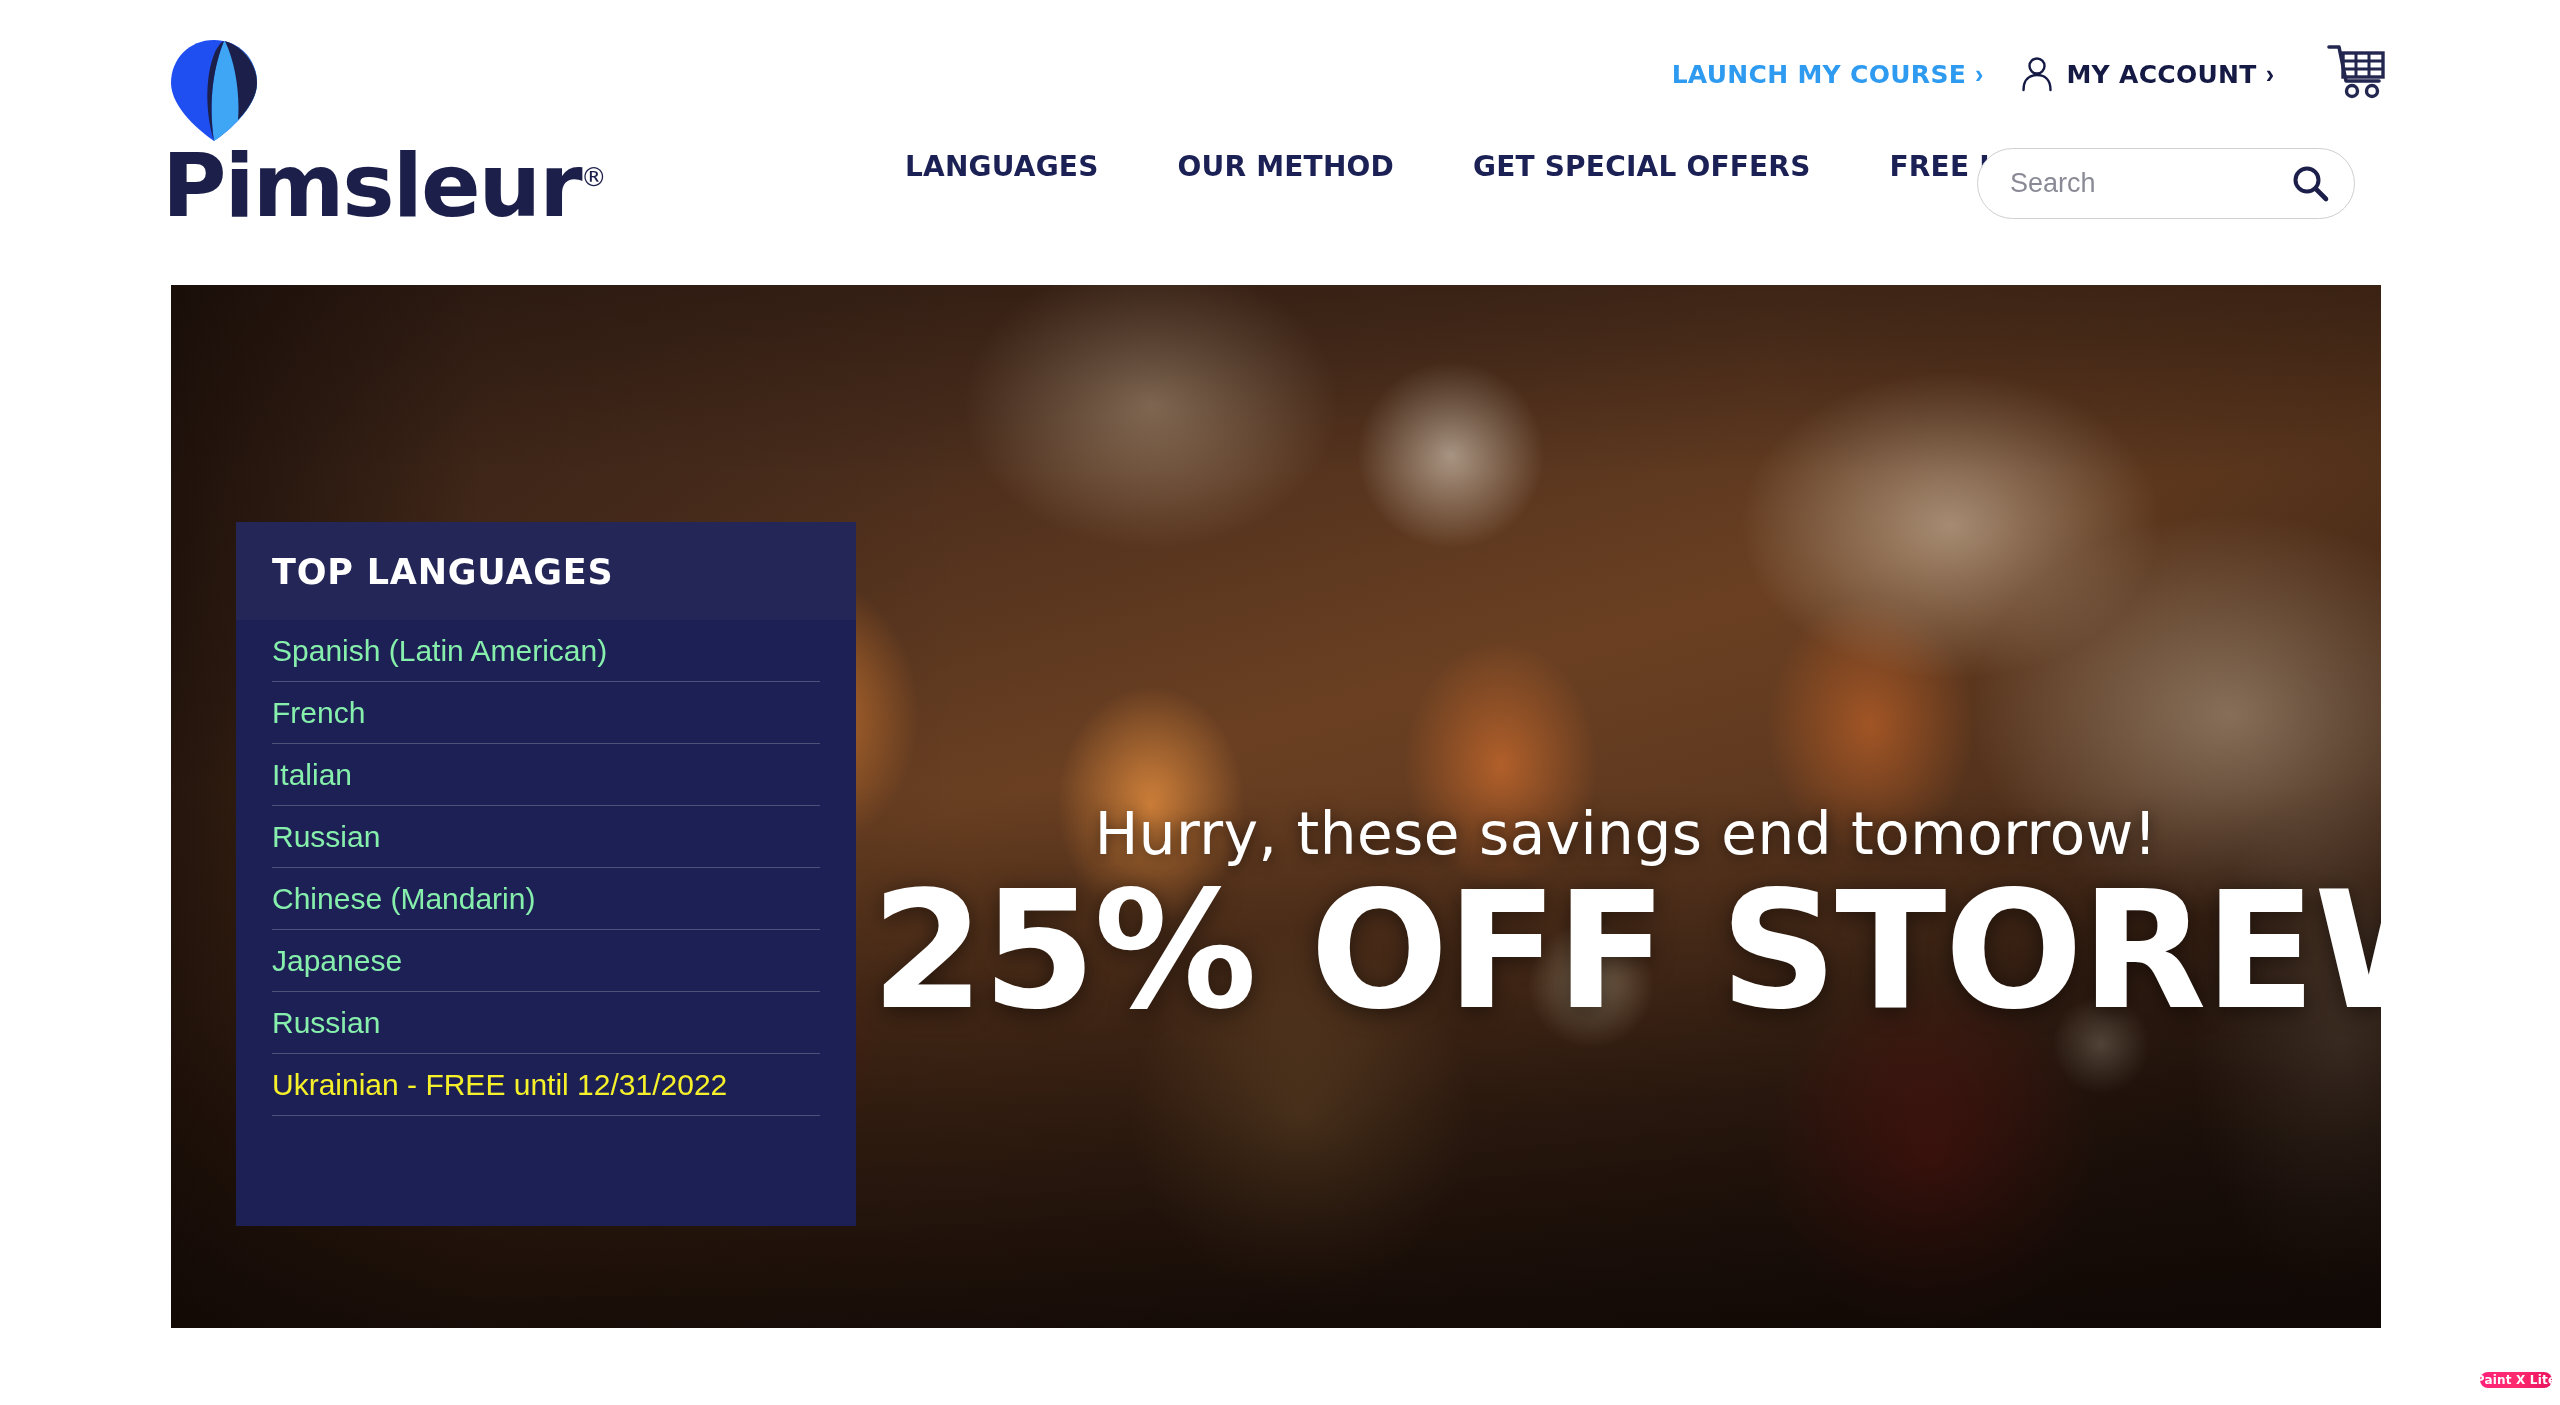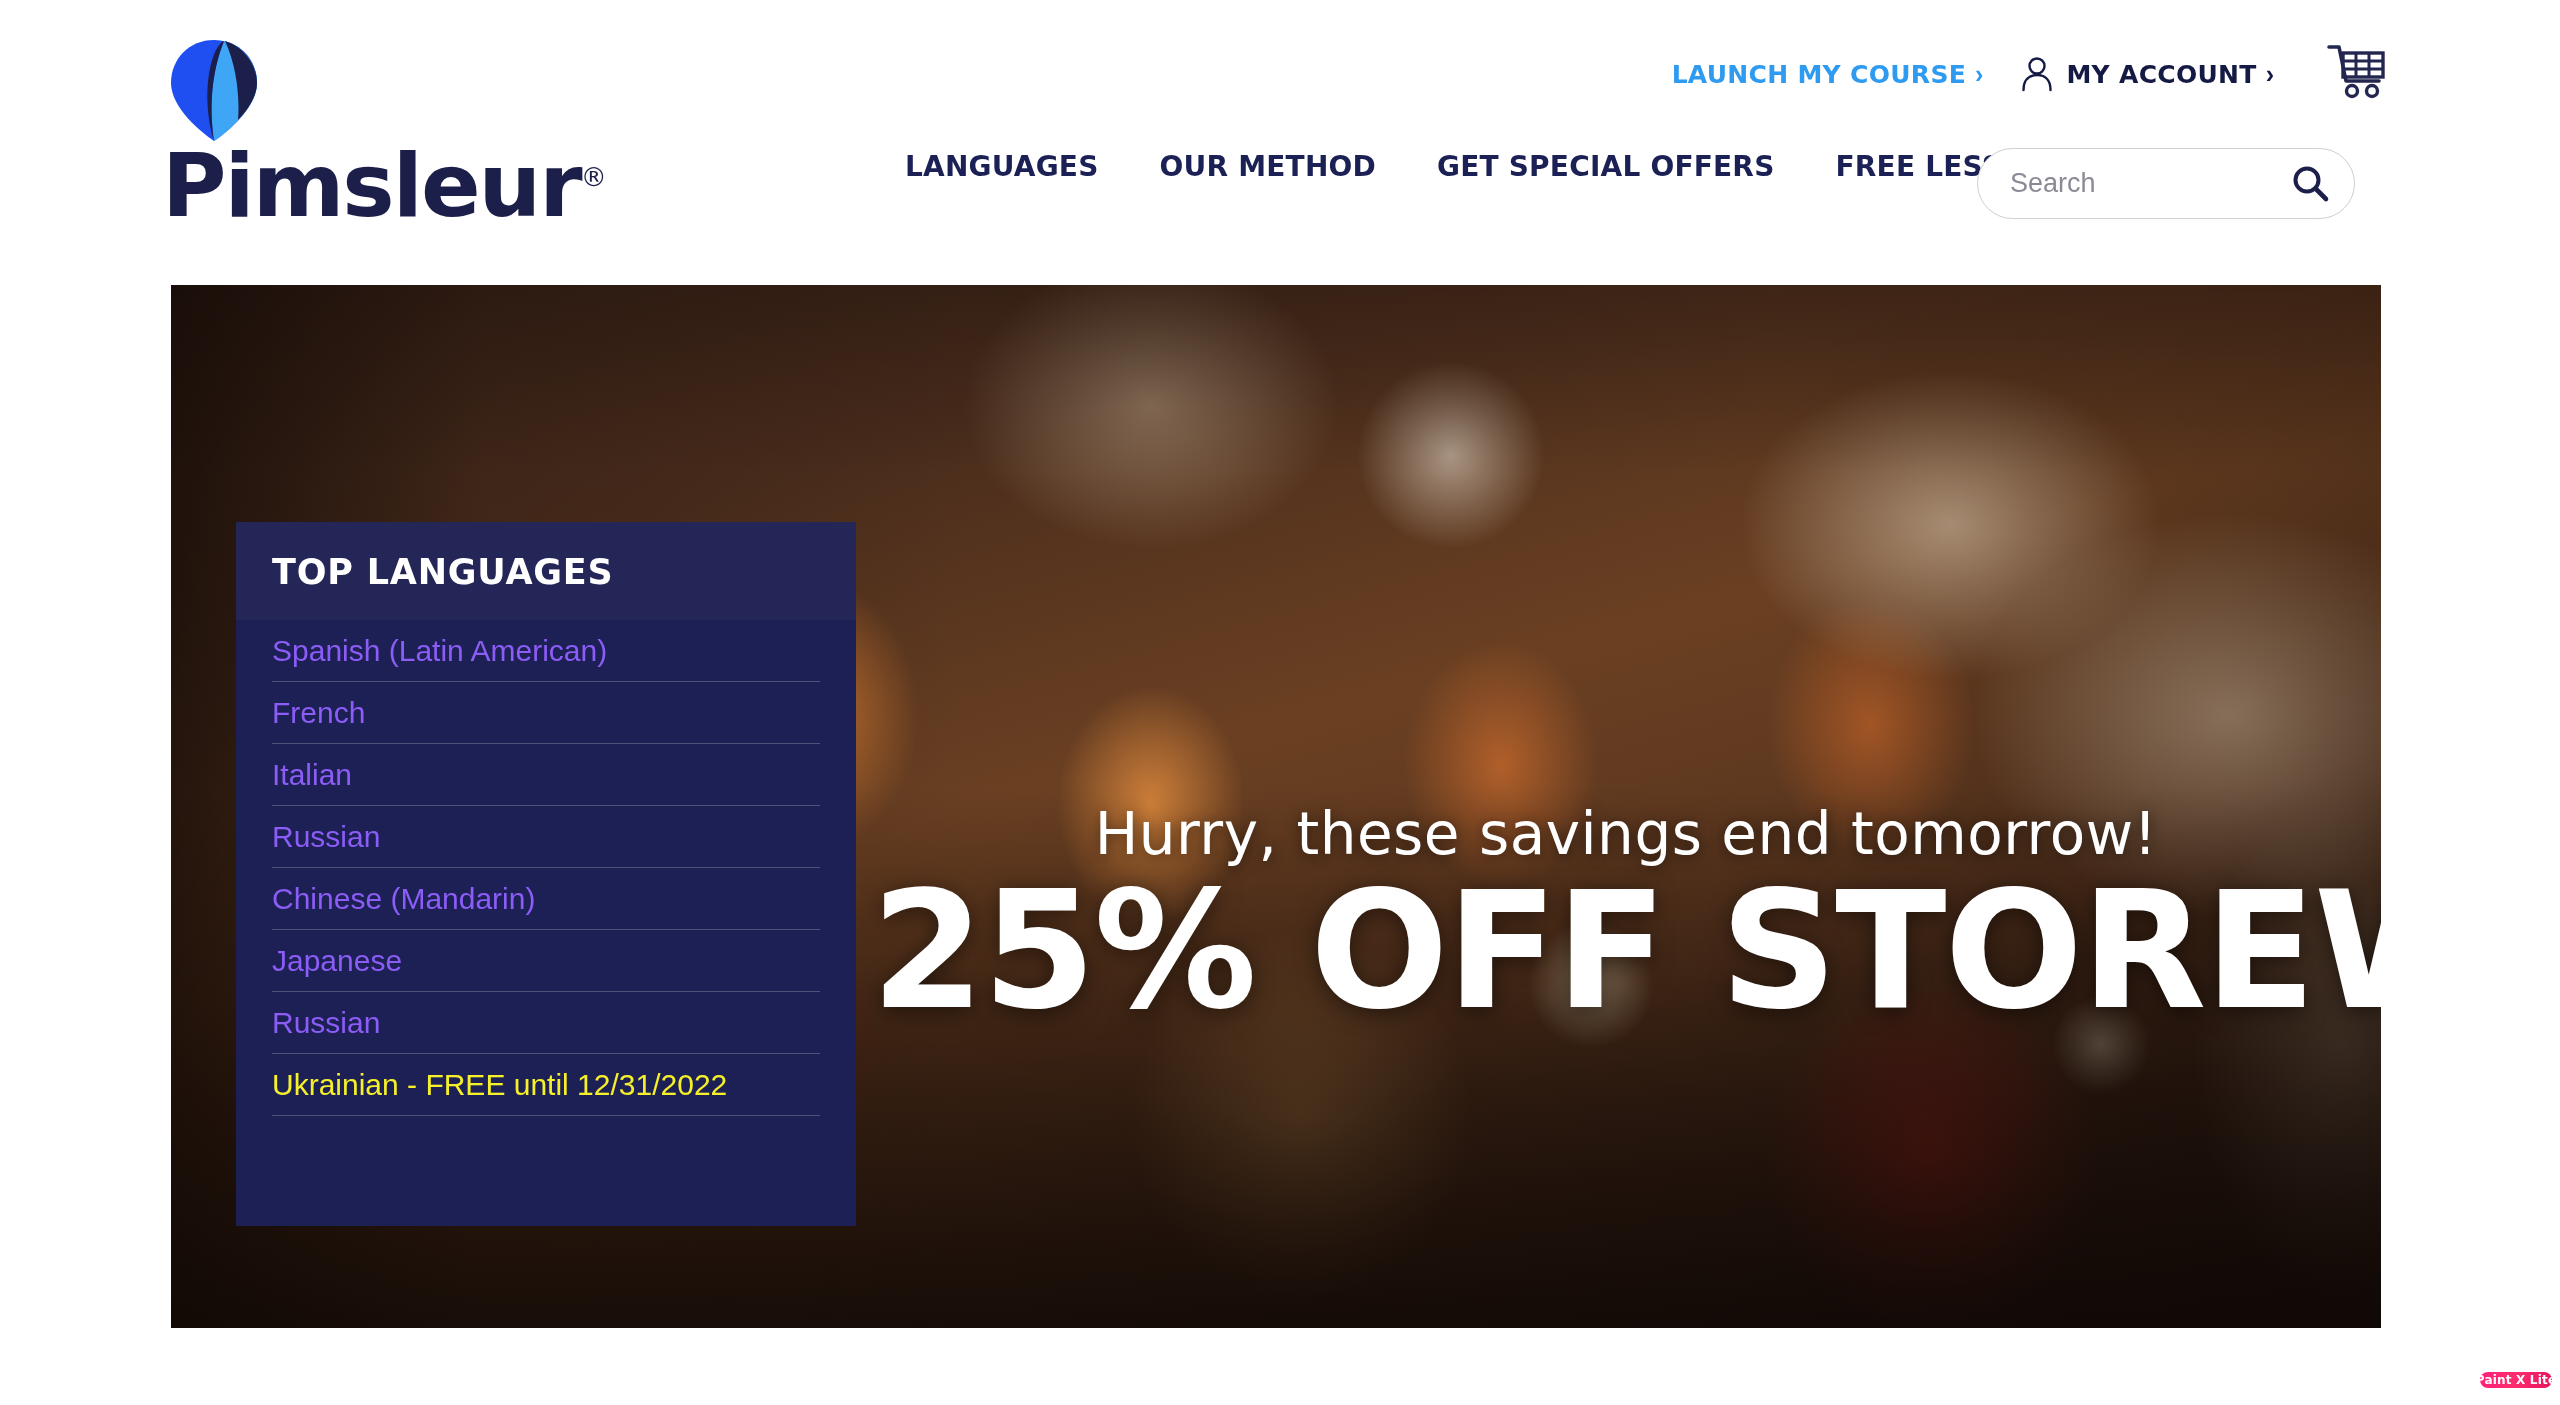--- a/index.html
+++ b/index.html
@@ -28,21 +28,21 @@
                  white-space:nowrap; cursor:pointer; font-family:"DejaVu Sans", sans-serif;text-align:center; }
   .launch-caret { color:#2e9bf0; font-size:25px; font-weight:800; margin-left:9px; }
   .person-icon { margin-left:38px; width:32px; height:36px; position:relative; }
   .acct-link { color:#151a45; font-size:25px; font-weight:800; letter-spacing:0.3px;
                margin-left:13px; white-space:nowrap; cursor:pointer;
                font-family:"DejaVu Sans", sans-serif; }
   .acct-caret { color:#151a45; font-size:25px; font-weight:800; margin-left:9px; }
   .cart-icon { margin-left:52px; width:62px; height:58px; position:relative; top:-4px; }
 
   
-  .nav-row { position:absolute; left:905px; top:150px; display:flex; align-items:center; gap:61px; }
+  .nav-row { position:absolute; left:905px; top:150px; display:flex; align-items:center; gap:79px; }
   .nav-item { color:#1c2155; font-size:28px; font-weight:800; letter-spacing:0.2px;
               white-space:nowrap; cursor:pointer; font-family:"DejaVu Sans", sans-serif; }
 
   .search-box { position:absolute; left:1977px; top:148px; width:378px; height:71px;
                 border:1.5px solid #cfcfd4; border-radius:36px; background:#fff; }
   .search-input { position:absolute; left:32px; top:0; width:280px; height:69px;
                   border:none; outline:none; background:transparent;
                   font-size:27px; color:#4a4a55; font-family:"Liberation Sans", sans-serif; }
   .search-input::placeholder { color:#8a8a96; }
   .search-btn { position:absolute; right:22px; top:14px; width:42px; height:42px;
@@ -95,21 +95,21 @@
                 text-shadow:0 4px 22px rgba(0,0,0,.5); }
 
   
   .lang-panel { position:absolute; left:236px; top:522px; width:620px; height:704px;
                 background:#1d2055; }
   .lang-head { position:absolute; left:0; top:0; width:620px; height:98px; background:#232657; }
   .lang-title { position:absolute; left:36px; top:30px; color:#fff; font-size:35px;
                 font-weight:700; letter-spacing:0.8px; font-family:"DejaVu Sans", sans-serif; }
   .lang-list { position:absolute; left:0; top:98px; width:620px; padding:0 36px; }
   .lang-item { position:relative; height:62px; display:flex; align-items:center;
-               color:#8b5cf6; font-size:30px; font-weight:400; cursor:pointer;
+               color:#86efac; font-size:30px; font-weight:400; cursor:pointer;
                border-bottom:1px solid rgba(255,255,255,.22);
                font-family:"Liberation Sans", sans-serif; white-space:nowrap; }
   .lang-item.highlight { color:#f5f02a; }
   .lang-item.last { border-bottom:none; }
 
   
   .watermark { position:absolute; left:2480px; top:1372px; width:72px; height:16px;
                border-radius:10px;
                background:linear-gradient(100deg,#ff1f7a 0%,#ff2d6f 48%,#e8125e 100%);
                display:flex; align-items:center; justify-content:center; }

